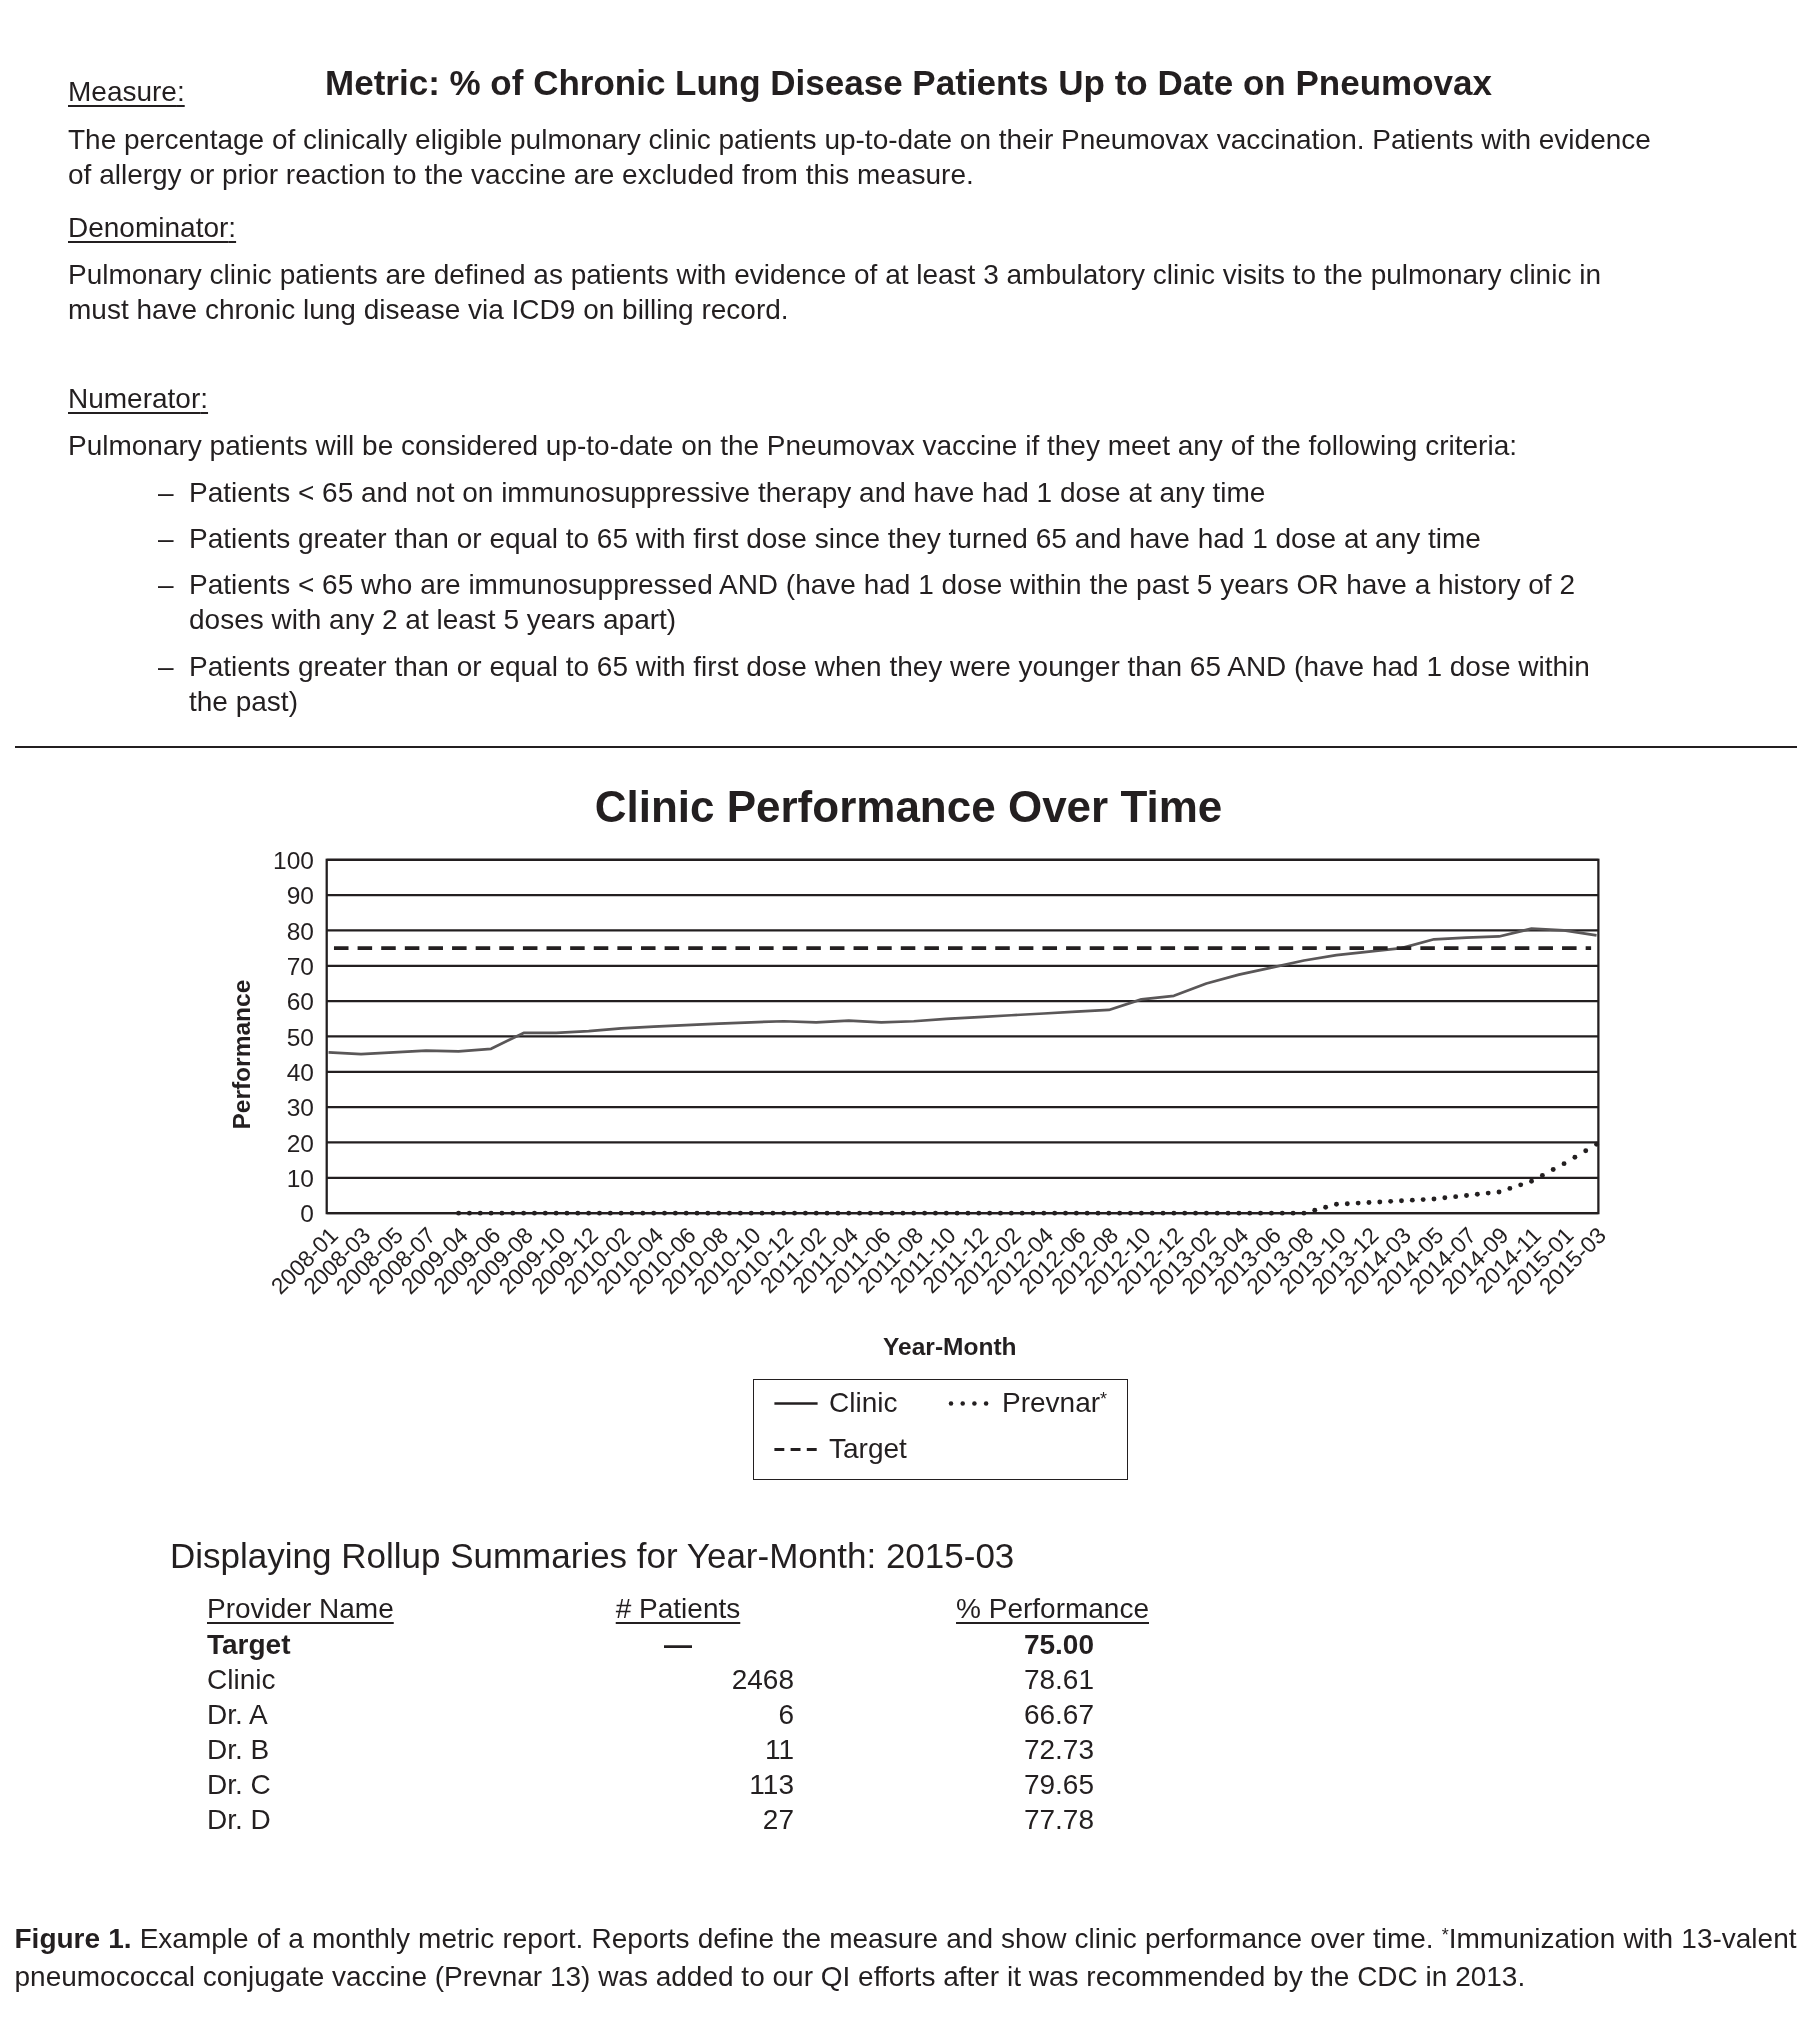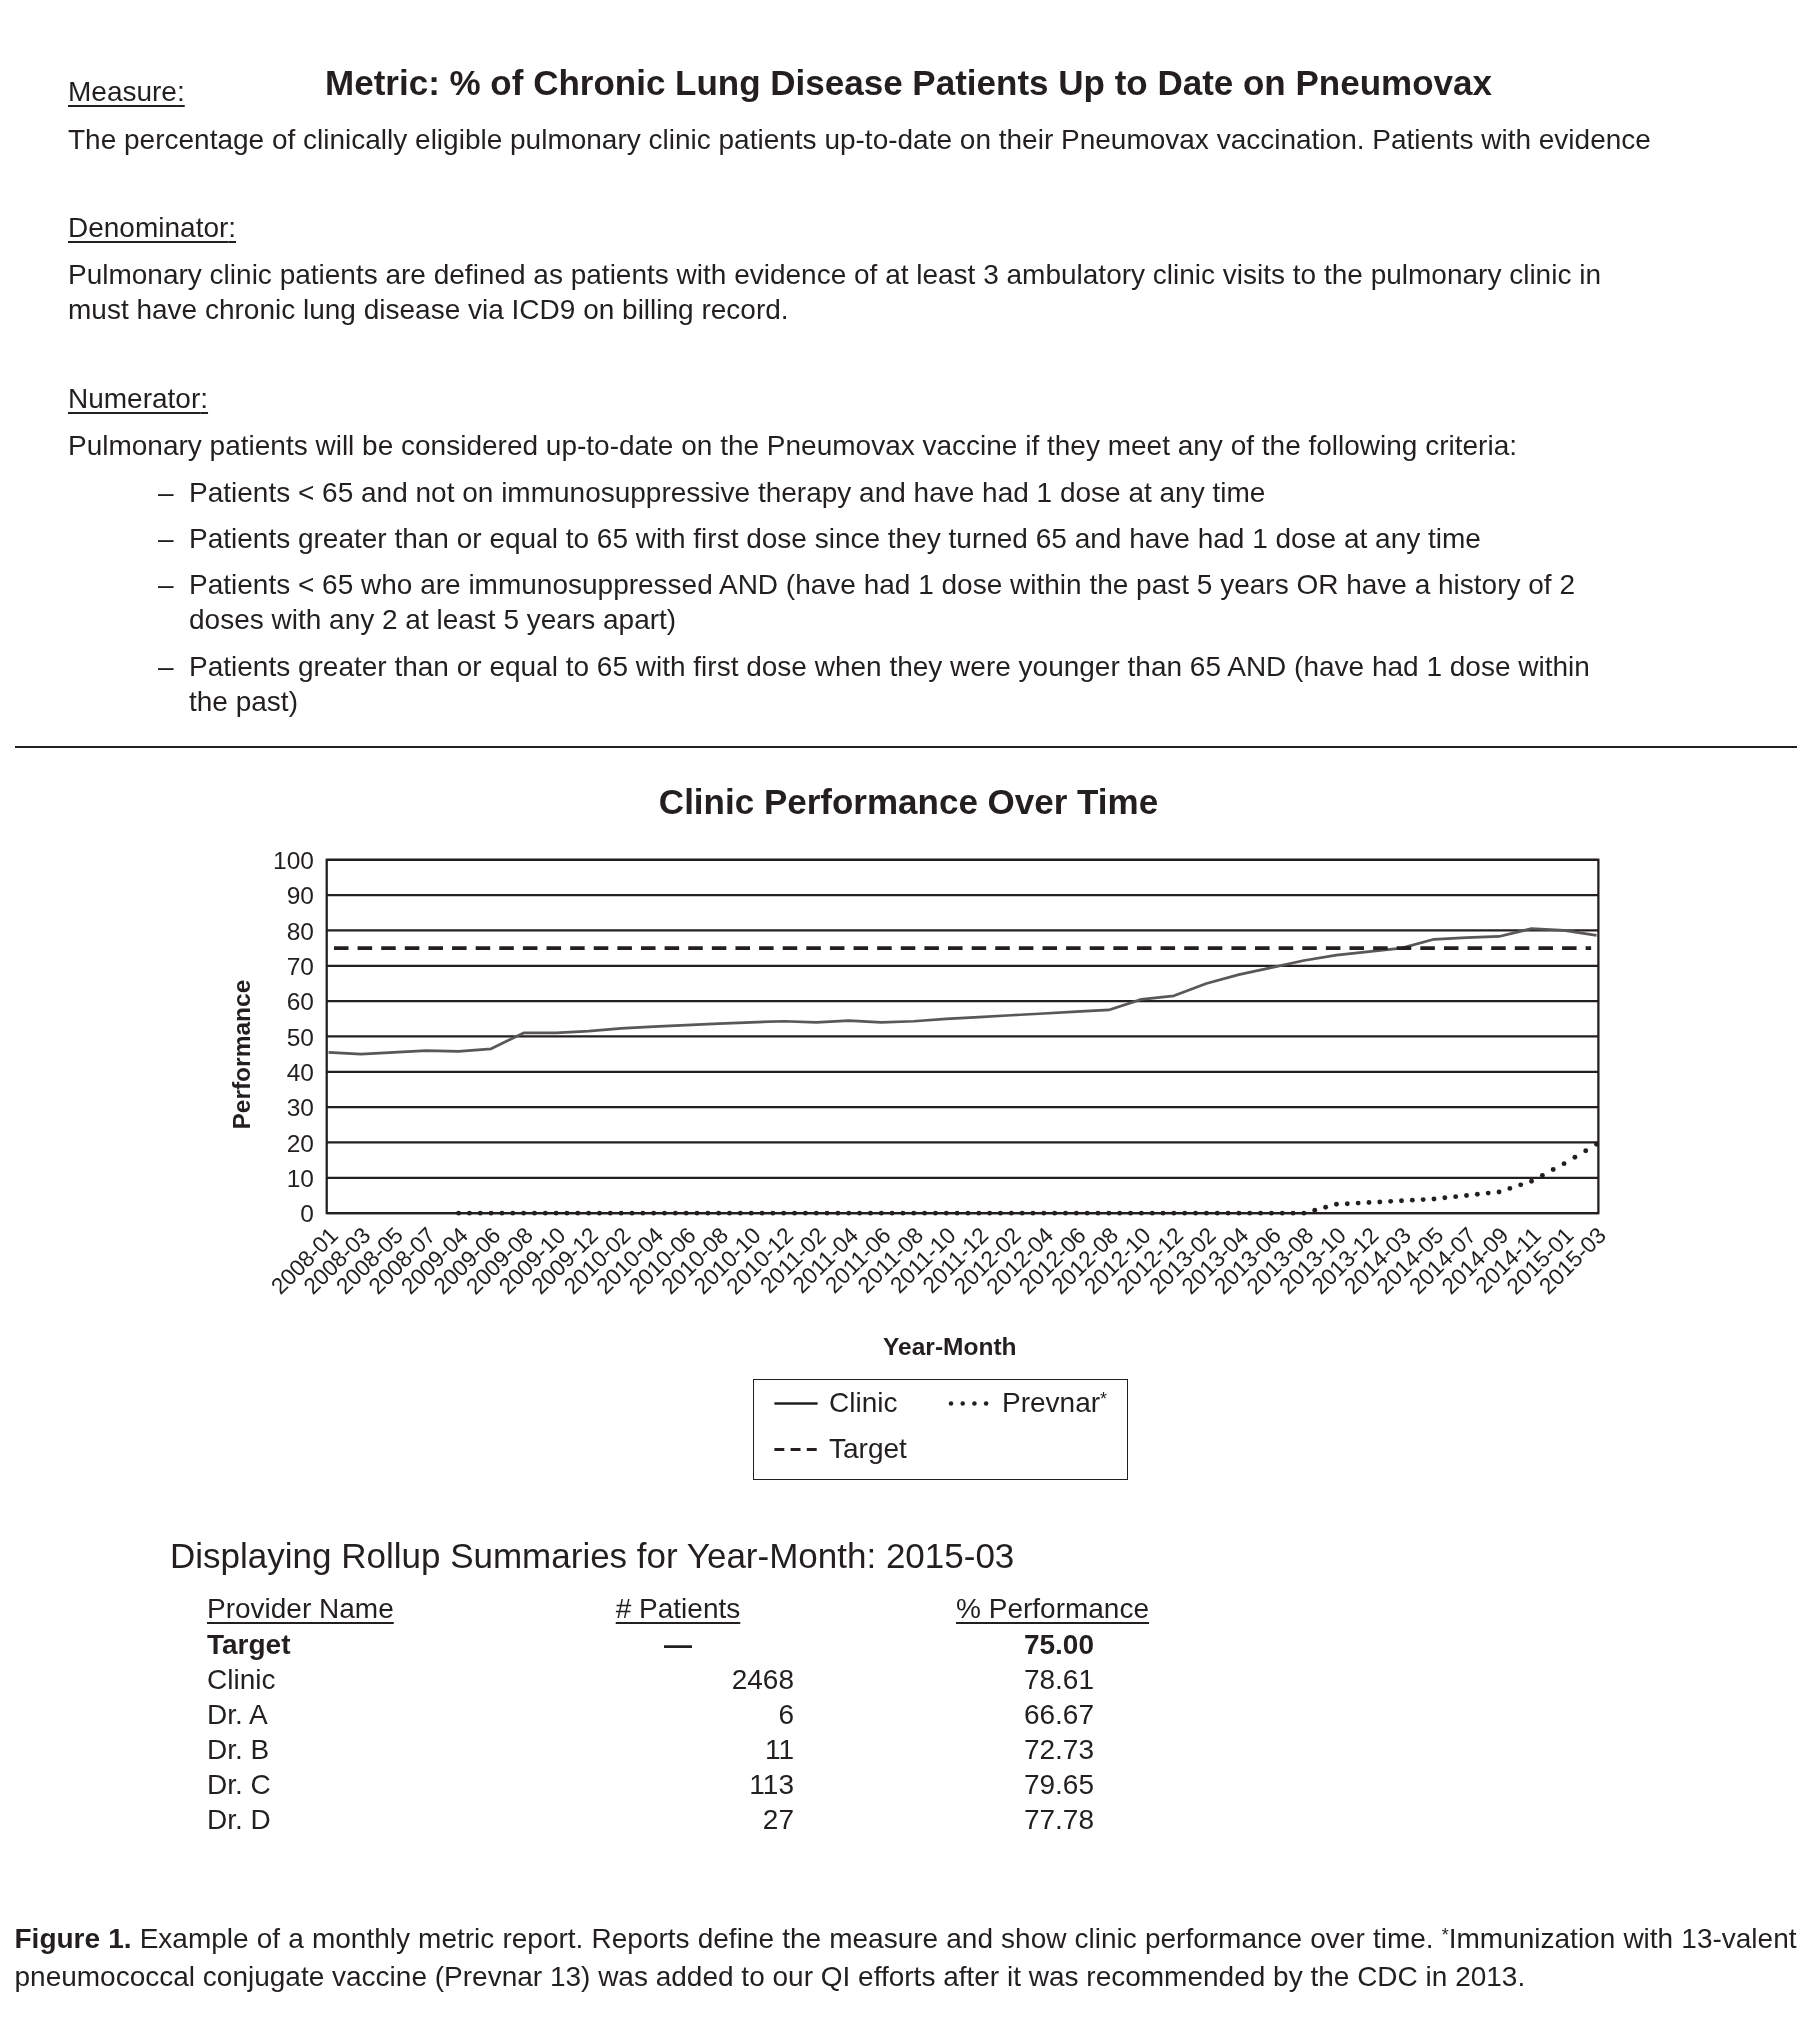--- a/index.html
+++ b/index.html
@@ -4,21 +4,21 @@
 <style>
   html, body { margin: 0; padding: 0; background: #ffffff; }
   body { width: 1817px; height: 2033px; position: relative; font-family: "Liberation Sans", sans-serif; color: #231f20; overflow: hidden; }
   .title { position: absolute; top: 18px; left: 0; width: 1817px; text-align: center; font-weight: bold; font-size: 35px; margin-top: 45px; }
   .sec-label { position: absolute; left: 68px; font-size: 28px; text-decoration: underline; text-underline-offset: 3.6px; }
   .para { position: absolute; left: 68px; width: 1655px; font-size: 28px; line-height: 35px; }
   .crit { position: absolute; left: 158px; width: 1564px; font-size: 28px; line-height: 35px; }
   .crit .dash { position: absolute; left: 0; }
   .crit .txt { display: block; padding-left: 31px; }
   .rule { position: absolute; left: 14.5px; width: 1782px; top: 746px; height: 0; border-top: 2.7px solid #231f20; }
-  .chart-title { position: absolute; top: 782px; left: 0; width: 1817px; text-align: center; font-weight: bold; font-size: 35px; }
+  .chart-title { position: absolute; top: 782px; left: 0; width: 1817px; text-align: center; font-weight: bold; font-size: 44px; }
   svg#chart { position: absolute; left: 0; top: 818px; }
   .legend { position: absolute; left: 753px; top: 1379px; width: 375px; height: 101px; border: 1.8px solid #231f20; box-sizing: border-box; font-size: 28px; }
   .legend .item { position: absolute; display: flex; align-items: center; }
   .legend .sw { display: inline-block; width: 44px; margin-right: 11px; }
   .rollup-title { position: absolute; top: 1536px; left: 170px; font-size: 35px; }
   table.rollup { position: absolute; top: 1591px; left: 207px; border-collapse: collapse; font-size: 28px; }
   table.rollup th { font-weight: normal; text-decoration: underline; text-underline-offset: 3.6px; padding: 0; height: 36px; text-align: left; }
   table.rollup td { padding: 0; height: 35px; }
   .c-name { width: 300px; }
   .c-pat { width: 232px; text-align: right; padding-right: 0; }
@@ -29,20 +29,21 @@
   sup { font-size: 18px; vertical-align: top; position: relative; top: -3.6px; }
 </style>
 </head>
 <body>
 
 <div class="title">Metric: % of Chronic Lung Disease Patients Up to Date on Pneumovax</div>
 
 <div class="sec-label" style="top:76px;"><span>Measure</span><span style="text-decoration:none;">:</span></div>
 <div class="para" style="top:122px;">
   <div>The percentage of clinically eligible pulmonary clinic patients up-to-date on their Pneumovax vaccination. Patients with evidence</div>
+  <div>of allergy or prior reaction to the vaccine are excluded from this measure.</div>
 </div>
 
 <div class="sec-label" style="top:212px;"><span>Denominator</span><span>:</span></div>
 <div class="para" style="top:257px;">
   <div>Pulmonary clinic patients are defined as patients with evidence of at least 3 ambulatory clinic visits to the pulmonary clinic in</div>
   <div>must have chronic lung disease via ICD9 on billing record.</div>
 </div>
 
 <div class="sec-label" style="top:383px;"><span>Numerator</span><span>:</span></div>
 <div class="para" style="top:428px;">Pulmonary patients will be considered up-to-date on the Pneumovax vaccine if they meet any of the following criteria:</div>

